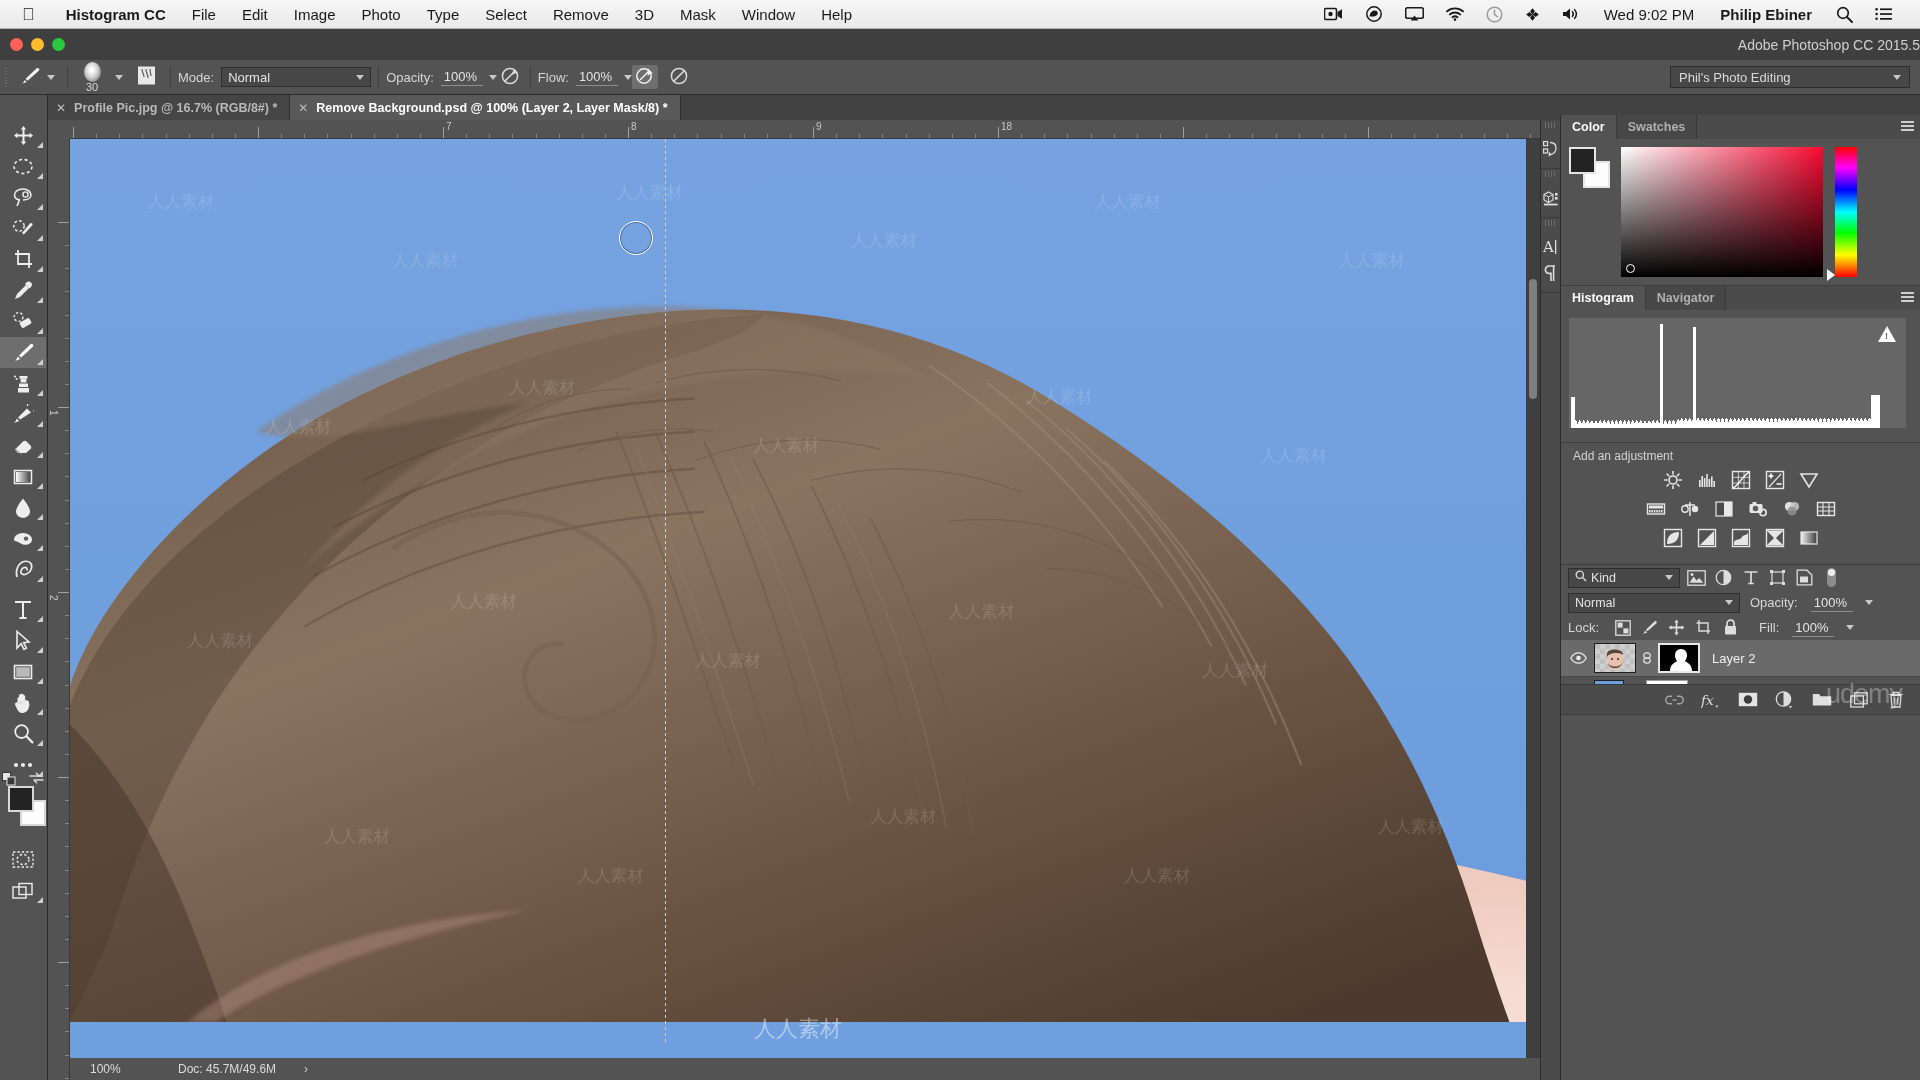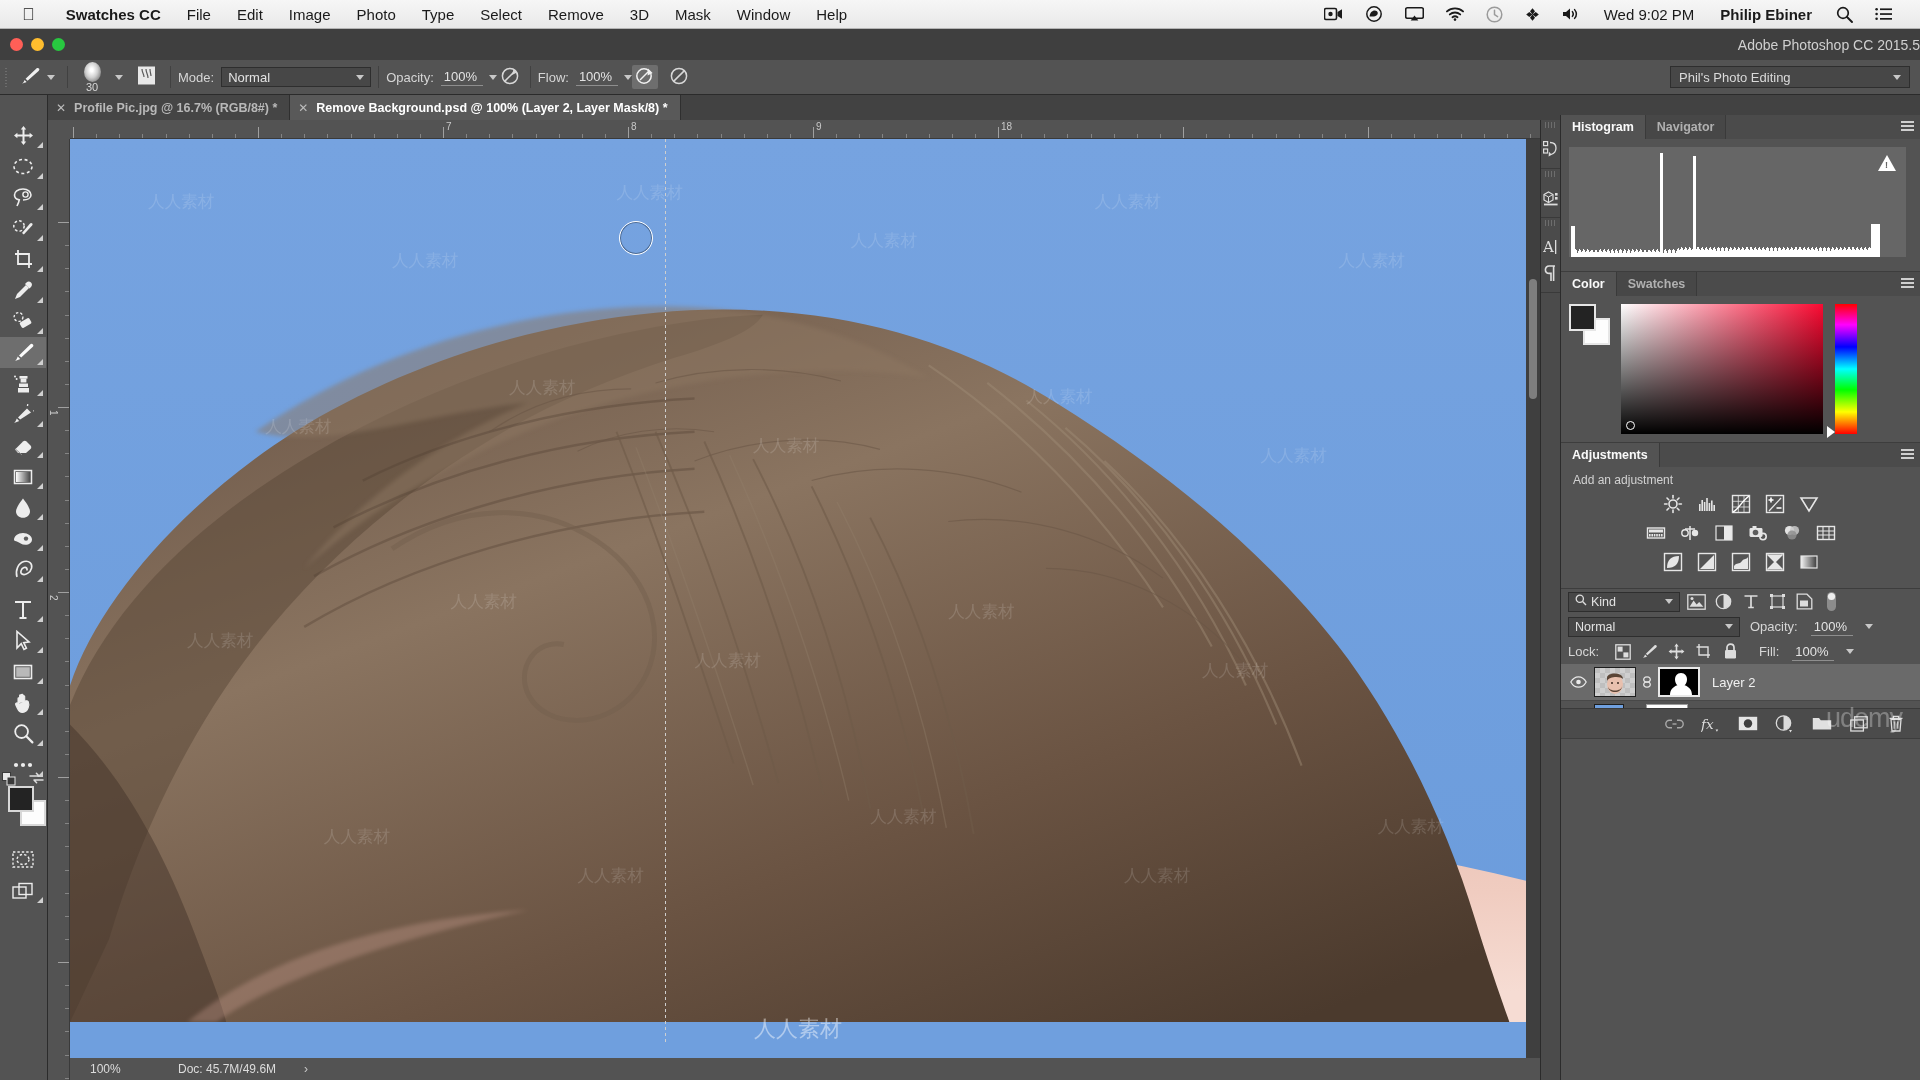--- a/index.html
+++ b/index.html
@@ -241,21 +241,21 @@
   .watermark{ position:absolute; right:18px; bottom:4px; font-size:27px; color:rgba(255,255,255,.30);
      font-family:"Liberation Sans",sans-serif; letter-spacing:-1px;}
   .wm-canvas{ position:absolute; left:50%; bottom:14px; transform:translateX(-50%);
      font-size:22px; color:rgba(255,255,255,.45); white-space:nowrap;}
 </style>
 </head>
 <body>
 
 <div id="macbar">
   <span class="apple"></span>
-  <span class="mi bold">Swatches CC</span>
+  <span class="mi bold">Histogram CC</span>
   <span class="mi">File</span>
   <span class="mi">Edit</span>
   <span class="mi">Image</span>
   <span class="mi">Photo</span>
   <span class="mi">Type</span>
   <span class="mi">Select</span>
   <span class="mi">Remove</span>
   <span class="mi">3D</span>
   <span class="mi">Mask</span>
   <span class="mi">Window</span>
@@ -883,20 +883,48 @@
     </div>
     <div class="ic">
       <svg width="14" height="17" viewBox="0 0 14 17">
           <path d="M11 1 H5.2 C2.8 1 1.4 2.8 1.4 4.8 C1.4 6.8 2.8 8.4 5.2 8.4 H7 V16 M9.6 1 V16" fill="none" stroke="#ddd" stroke-width="1.6"></path>
         </svg>
     </div>
   </div>
 </div>
 
 <div id="panels">
+
+  <div class="panel">
+    <div class="ptabs">
+      <div class="ptab active">
+          <span>Color</span>
+        </div>
+      <div class="ptab">
+          <span>Swatches</span>
+        </div>
+      <div class="pmenu">
+          <div></div>
+          <div></div>
+          <div></div>
+        </div>
+    </div>
+    <div id="colorbody">
+      <div id="colswatch">
+        <div class="s2"></div>
+        <div class="s1"></div>
+      </div>
+      <div id="colorfield">
+        <div class="mark"></div>
+      </div>
+      <div id="huebar">
+        <div class="ptr"></div>
+      </div>
+    </div>
+  </div>
 
   <div class="panel">
     <div class="ptabs">
       <div class="ptab active">
           <span>Histogram</span>
         </div>
       <div class="ptab">
           <span>Navigator</span>
         </div>
       <div class="pmenu">
@@ -1215,58 +1243,20 @@
           <div class="hbar" style="left: 306px; height: 33px;"></div>
           <div class="hbar" style="left: 307px; height: 33px;"></div>
           <div class="hbar" style="left: 308px; height: 33px;"></div>
           <div class="hbar" style="left: 309px; height: 33px;"></div>
           <div class="hbar" style="left: 310px; height: 33px;"></div>
         </div>
     </div>
   </div>
 
   <div class="panel">
-    <div class="ptabs">
-      <div class="ptab active">
-          <span>Color</span>
-        </div>
-      <div class="ptab">
-          <span>Swatches</span>
-        </div>
-      <div class="pmenu">
-          <div></div>
-          <div></div>
-          <div></div>
-        </div>
-    </div>
-    <div id="colorbody">
-      <div id="colswatch">
-        <div class="s2"></div>
-        <div class="s1"></div>
-      </div>
-      <div id="colorfield">
-        <div class="mark"></div>
-      </div>
-      <div id="huebar">
-        <div class="ptr"></div>
-      </div>
-    </div>
-  </div>
-
-  <div class="panel">
-    <div class="ptabs">
-      <div class="ptab active">
-          <span>Adjustments</span>
-        </div>
-      <div class="pmenu">
-          <div></div>
-          <div></div>
-          <div></div>
-        </div>
-    </div>
     <div id="adjbody">
       <div class="hint">Add an adjustment</div>
       <div class="adjrow">
         <div class="adjicon">
             <svg width="20" height="20" viewBox="0 0 20 20">
               <circle cx="10" cy="10" r="4" fill="none" stroke="#e6e6e6" stroke-width="1.6"></circle>
               <g stroke="#e6e6e6" stroke-width="1.6" stroke-linecap="round">
                 <path d="M10 1.6V4"></path>
                 <path d="M10 16V18.4"></path>
                 <path d="M1.6 10H4"></path>

